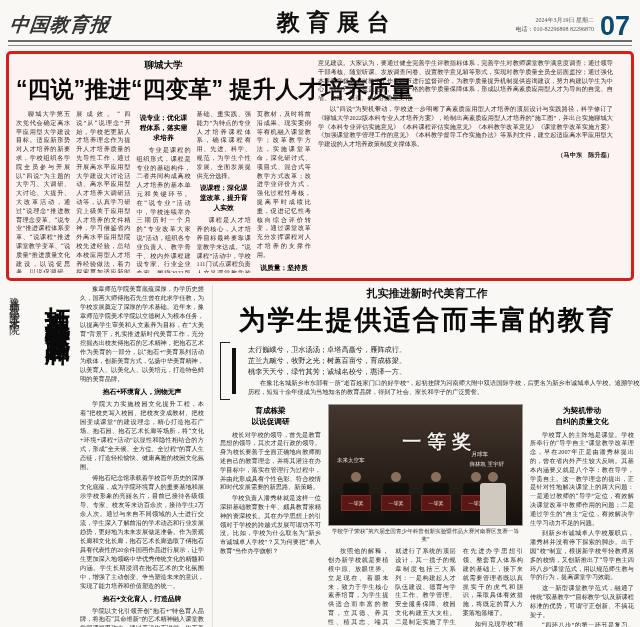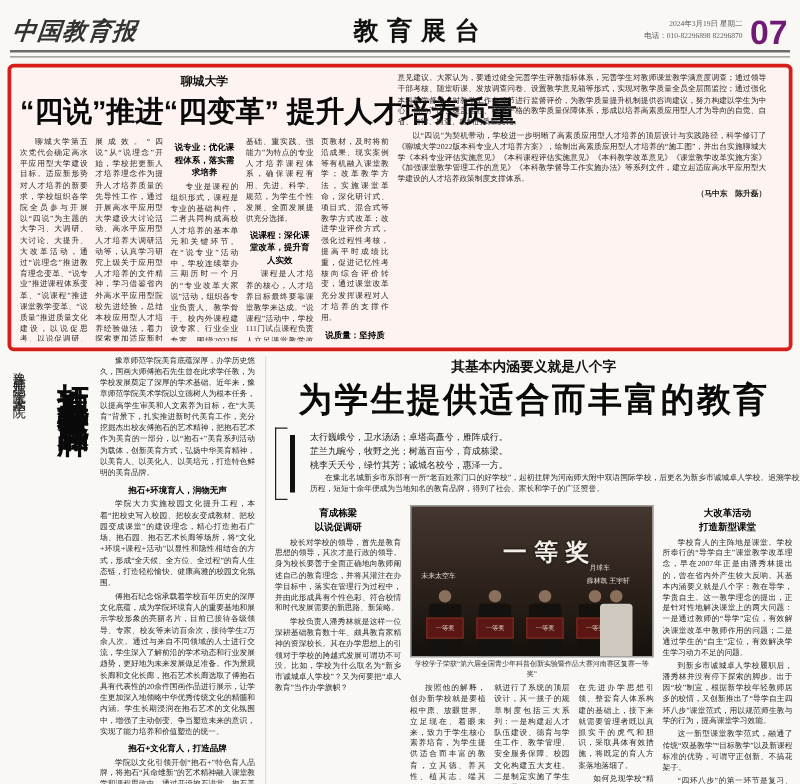--- a/index.html
+++ b/index.html
@@ -6,25 +6,25 @@
   body{width:640px;height:627px;overflow:hidden;background:#faf8f5;
        font-family:"Liberation Serif","DejaVu Serif",serif;color:#222;}
   .page{width:640px;height:627px;position:relative;box-sizing:border-box;}
 
   
   .hdr{display:flex;align-items:flex-end;justify-content:space-between;
        padding:4px 10px 2px 10px;height:34px;box-sizing:content-box;}
   .masthead{font-family:"DejaVu Serif",serif;font-style:italic;font-weight:bold;
        font-size:19px;color:#333;transform:skewX(-6deg);letter-spacing:1px;}
   .section-title{font-family:"Liberation Sans","DejaVu Sans",sans-serif;
-       font-weight:bold;font-size:20px;letter-spacing:7px;color:#111;margin-left:48px;}
+       font-weight:bold;font-size:23px;letter-spacing:7px;color:#111;margin-left:48px;}
   .hdr-right{display:flex;align-items:flex-end;gap:6px;}
   .dateblock{text-align:right;font-size:6px;color:#555;line-height:1.6;padding-bottom:3px;}
   .pageno{font-family:"Liberation Sans","DejaVu Sans",sans-serif;font-size:27px;
-       font-weight:700;color:#701a75;line-height:0.9;}
+       font-weight:700;color:#0c4a6e;line-height:0.9;}
   .hdr-rule{height:3px;border-top:2px solid #6b6b6b;border-bottom:1px solid #8a8a8a;
        margin:0 8px;}
 
   
   .lead-box{margin:5px 6px 4px 6px;border:3px solid #d61f1a;border-radius:5px;
        background:#fdf3f1;display:flex;padding:5px 18px 5px 7px;gap:7px;height:214px;}
   .lead-left{flex:1;display:flex;flex-direction:column;min-width:0;}
   .lead-kicker{text-align:center;font-family:"Liberation Sans",sans-serif;
        font-weight:bold;font-size:9.5px;color:#111;}
   .lead-headline{text-align:center;font-family:"Liberation Sans","DejaVu Sans",sans-serif;
@@ -162,21 +162,21 @@
         <div class="sub">抱石+环境育人，润物无声</div>
         <p style="text-indent:12px">学院大力实施校园文化提升工程，本着“把校史写入校园、把校友变成教材、把校园变成课堂”的建设理念，精心打造抱石广场、抱石园、抱石艺术长廊等场所，将“文化+环境+课程+活动”以显性和隐性相结合的方式，形成“全天候、全方位、全过程”的育人生态链，打造轻松愉快、健康高雅的校园文化氛围。</p>
         <p style="text-indent:12px">傅抱石纪念馆承载着学校百年历史的深厚文化底蕴，成为学院环境育人的重要基地和展示学校形象的亮丽名片，目前已接待各级领导、专家、校友等来访百余次，接待学生2万余人次。通过与来自不同领域的人士进行交流，学生深入了解前沿的学术动态和行业发展趋势，更好地为未来发展做足准备。作为景观长廊和文化长廊，抱石艺术长廊选取了傅抱石具有代表性的20余件国画作品进行展示，让学生更加深入地领略中华优秀传统文化的精髓和内涵。学生长期浸润在抱石艺术的文化氛围中，增强了主动创变、争当塑造未来的意识，实现了能力培养和价值塑造的统一。</p>
         <div class="sub">抱石+文化育人，打造品牌</div>
         <p style="text-indent:12px">学院以文化引领开创“抱石+”特色育人品牌，将抱石“其命维新”的艺术精神融入课堂教学和课程思政中，通过开设抱石讲堂、抱石美育课堂、抱石专题研究等文化系列项目，引导学生更加深入地了解抱石艺术的文化内涵和艺术价值，使每名学生都能接受到全面、综合的美育，提高学生的审美素养和人文素质。</p>
 
       </div>
     </div>
 
     <div class="art-right">
-      <div class="r-kicker">其基本内涵要义就是八个字</div>
+      <div class="r-kicker">扎实推进新时代美育工作</div>
       <div class="r-headline">为学生提供适合而丰富的教育</div>
 
       <div class="poem-wrap">
         <div class="bracket-l"></div>
         <div class="poem-bar"></div>
         <div class="poem-body">
           <div class="poem-line">太行巍峨兮，卫水汤汤；卓塔高矗兮，雁阵成行。</div>
           <div class="poem-line">芷兰九畹兮，牧野之光；树蕙百亩兮，育成栋梁。</div>
           <div class="poem-line">桃李夭夭兮，绿竹其芳；诚城名校兮，惠泽一方。</div>
           <div class="poem-intro">在豫北名城新乡市东部有一所“老百姓家门口的好学校”，起初挂牌为河南师大附中双语国际学校，后更名为新乡市诚城卓人学校。追溯学校建校历程，短短十余年便成为当地知名的教育品牌，得到了社会、家长和学子的广泛赞誉。</div>
@@ -238,22 +238,22 @@
             <div class="rcol">
               <p>在先进办学思想引领、整套育人体系构建的基础上，接下来就需要管理者既以真抓实干的虎气和胆识，采取具体有效措施，将既定的育人方案落地落细了。</p>
               <p class="indent">如何兑现学校“精致育人”的办学主张？在谈及这一话题时，校长表示，所谓“精致”，不仅是指要有精致的思路、精致的教学、精致的管理、精致的服务，更要体现和落实在暖心的育人态度、精细的育人过程、精选的育人内容、精当的育人形式和精彩的育人效果上。</p>
 
             </div>
           </div>
         </div>
 
         <div class="rcol rcol-d">
           <div class="rsub">
-            <div>大改革活动</div>
-            <div>打造新型课堂</div>
+            <div>为契机带动</div>
+            <div>自纠的质量文化</div>
           </div>
           <p class="indent">学校育人的主阵地是课堂。学校所奉行的“导学自主”课堂教学改革理念，早在2007年正是由潘秀林提出的，曾在省内外产生较大反响。其基本内涵要义就是八个字：教在导学，学贵自主。这一教学理念的提出，正是针对性地解决课堂上的两大问题：一是通过教师的“导学”定位，有效解决课堂改革中教师作用的问题；二是通过学生的“自主”定位，有效解决学生学习动力不足的问题。</p>
           <p class="indent">到新乡市诚城卓人学校履职后，潘秀林并没有停下探索的脚步。出于因“校”制宜，根据新学校年轻教师居多的校情，又创新推出了“导学自主四环八步”课堂范式，用以规范师生教与学的行为，提高课堂学习效能。</p>
           <p class="indent">这一新型课堂教学范式，融通了传统“双基教学”“目标教学”以及新课程标准的优势，可谓守正创新、不搞花架子。</p>
           <p class="indent">“四环八步”的第一环节是复习、导入，第二环节是精讲、互动，第三环节是展示、评议，第四环节是小结、检测；各个环节又细分为两个关联步骤，因此合称“八步”。通过这一操作性很强的课堂推广，从而使得学</p>
         </div>
 
       </div>
     </div>
   </div>

